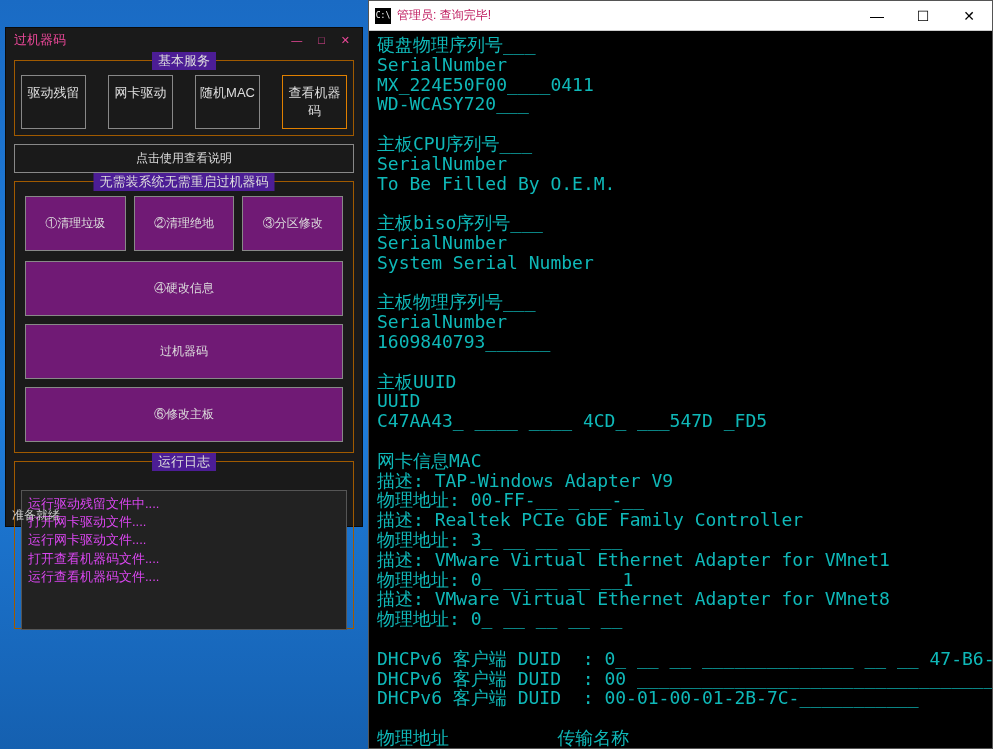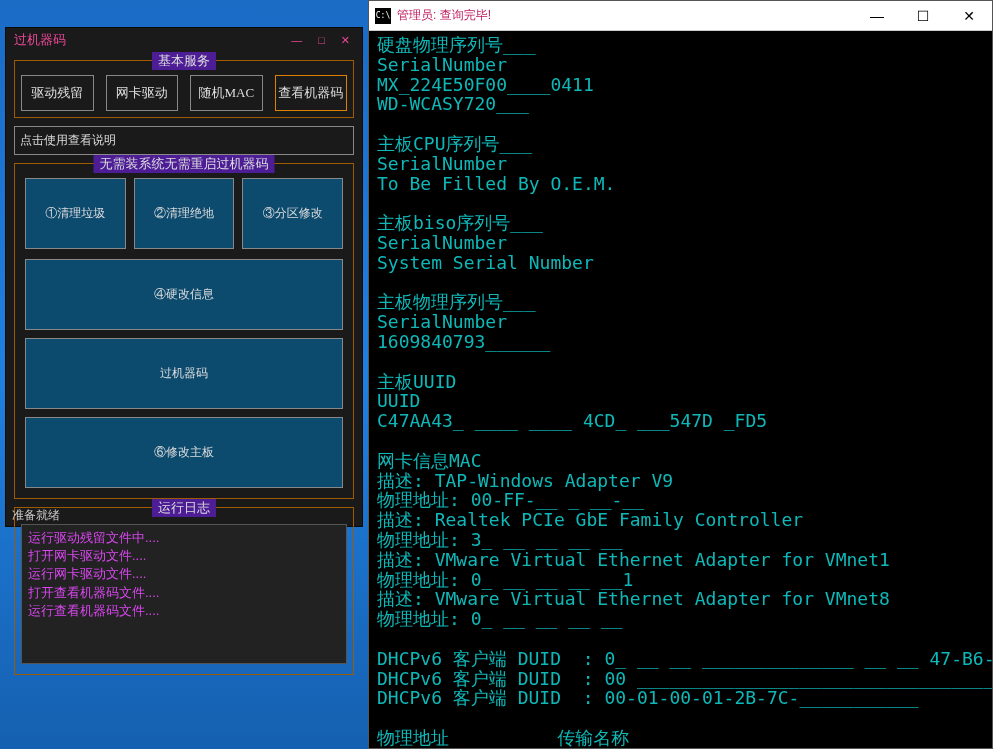--- a/index.html
+++ b/index.html
@@ -42,59 +42,60 @@
   position: absolute;
   top: -9px;
   left: 50%;
   transform: translateX(-50%);
   background: #4c1d95;
   color: #ddd;
   font-size: 13px;
   padding: 0 6px;
   white-space: nowrap;
 }
-.btn-row { display: flex; gap: 12px; margin-bottom: 6px; font-family: Liberation Serif, serif; }
+.btn-row { display: flex; gap: 22px; margin-bottom: 6px; }
 .btn-row:last-child { margin-bottom: 0; }
 .btn {
   flex: 1;
   border: 1px solid #888;
   background: #1a1a1a;
   color: #ddd;
   font-size: 13px;
   padding: 8px 2px;
   text-align: center;
   cursor: pointer;
 }
 .btn.active { border: 1px solid #e08000; }
 .btn-wide {
   border: 1px solid #888;
   background: #1a1a1a;
   color: #ddd;
   font-size: 12px;
   padding: 5px;
+  text-align: center;
   cursor: pointer;
   margin: 0 8px 8px 8px;
 }
 .grid-row { display: flex; gap: 8px; margin-bottom: 10px; padding: 0 4px; }
 .grid-row:last-child { margin-bottom: 0; flex-direction: column; }
 .grid-btn {
   flex: 1;
   border: 1px solid #888;
-  background: #0c4a6e;
+  background: #701a75;
   color: #ddd;
   font-size: 12px;
-  padding: 26px 2px;
+  padding: 18px 2px;
   text-align: center;
   cursor: pointer;
 }
 .log-panel {
   border: 1px solid #a05a00;
   margin: 8px;
   position: relative;
-  padding: 14px 0 0 0;
+  padding: 26px 0 0 0;
   height: 168px;
 }
 .log-body {
   border: 1px solid #555;
   background: #222;
   margin: 2px 6px 6px 6px;
   height: 140px;
   overflow-y: scroll;
   padding: 4px 6px;
 }

